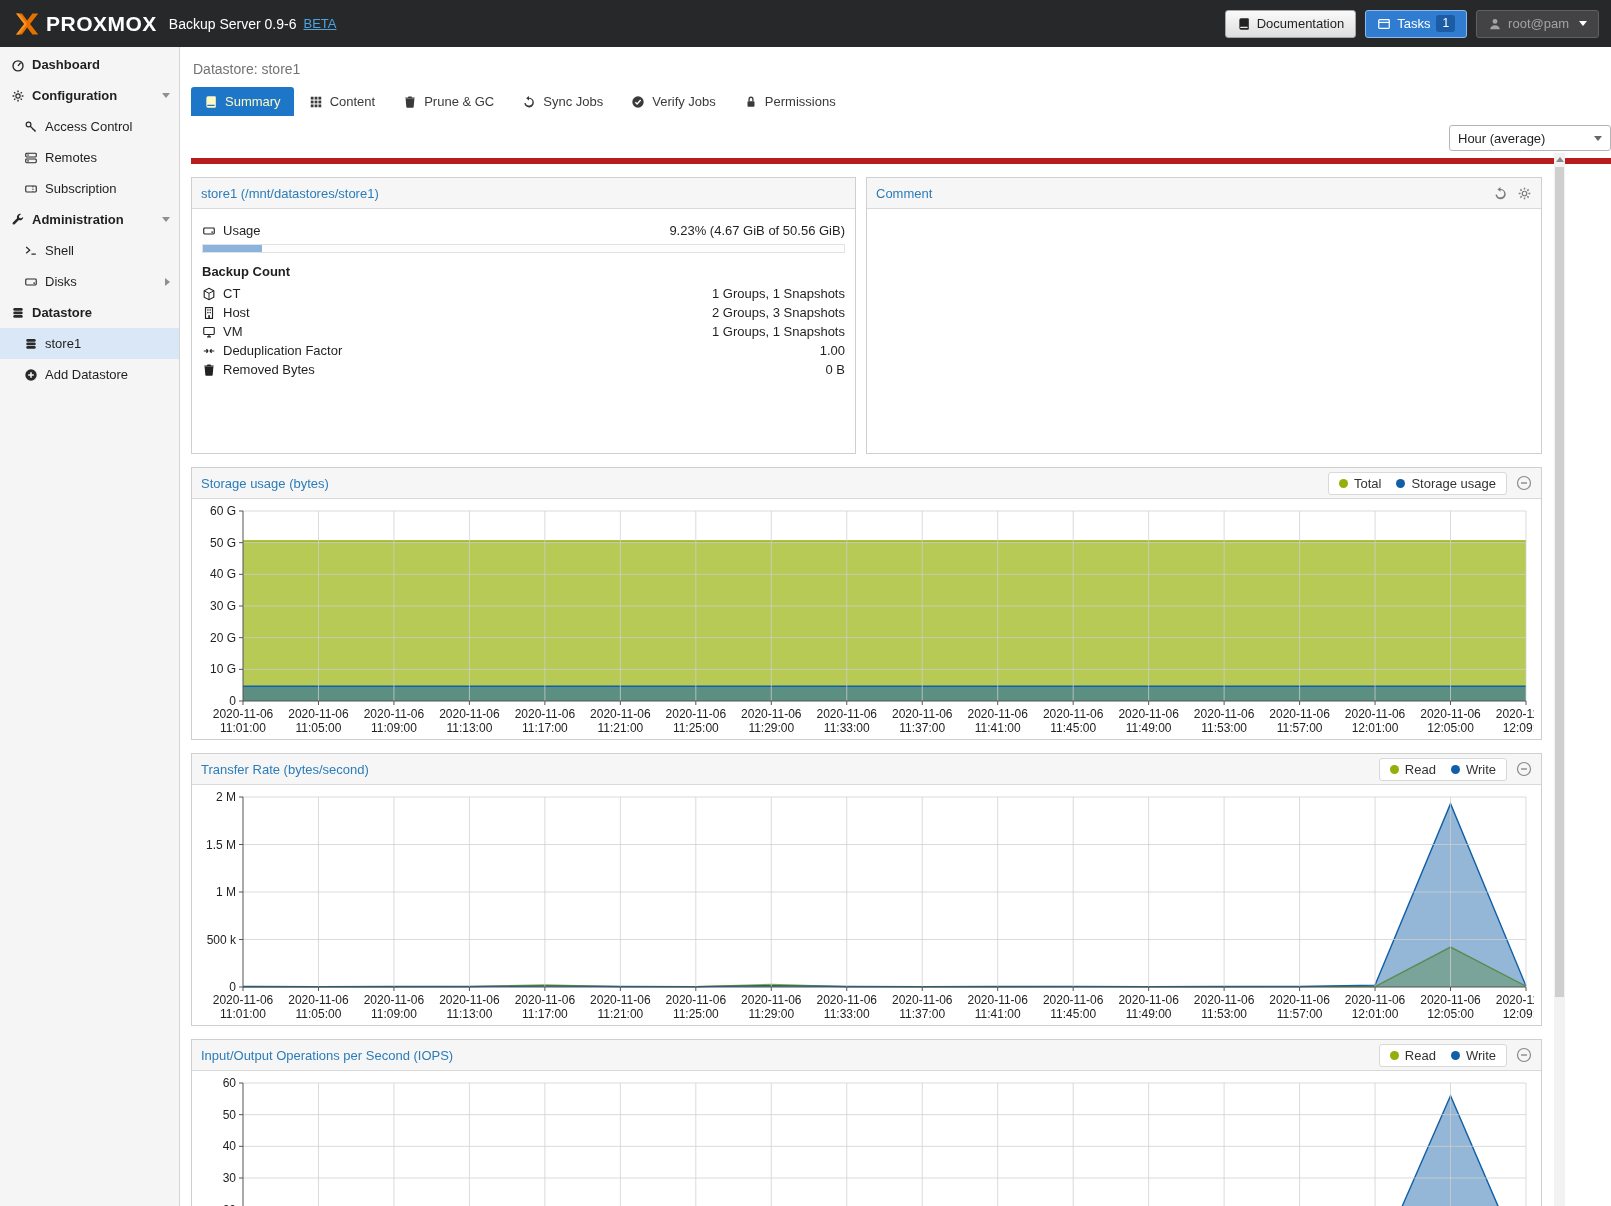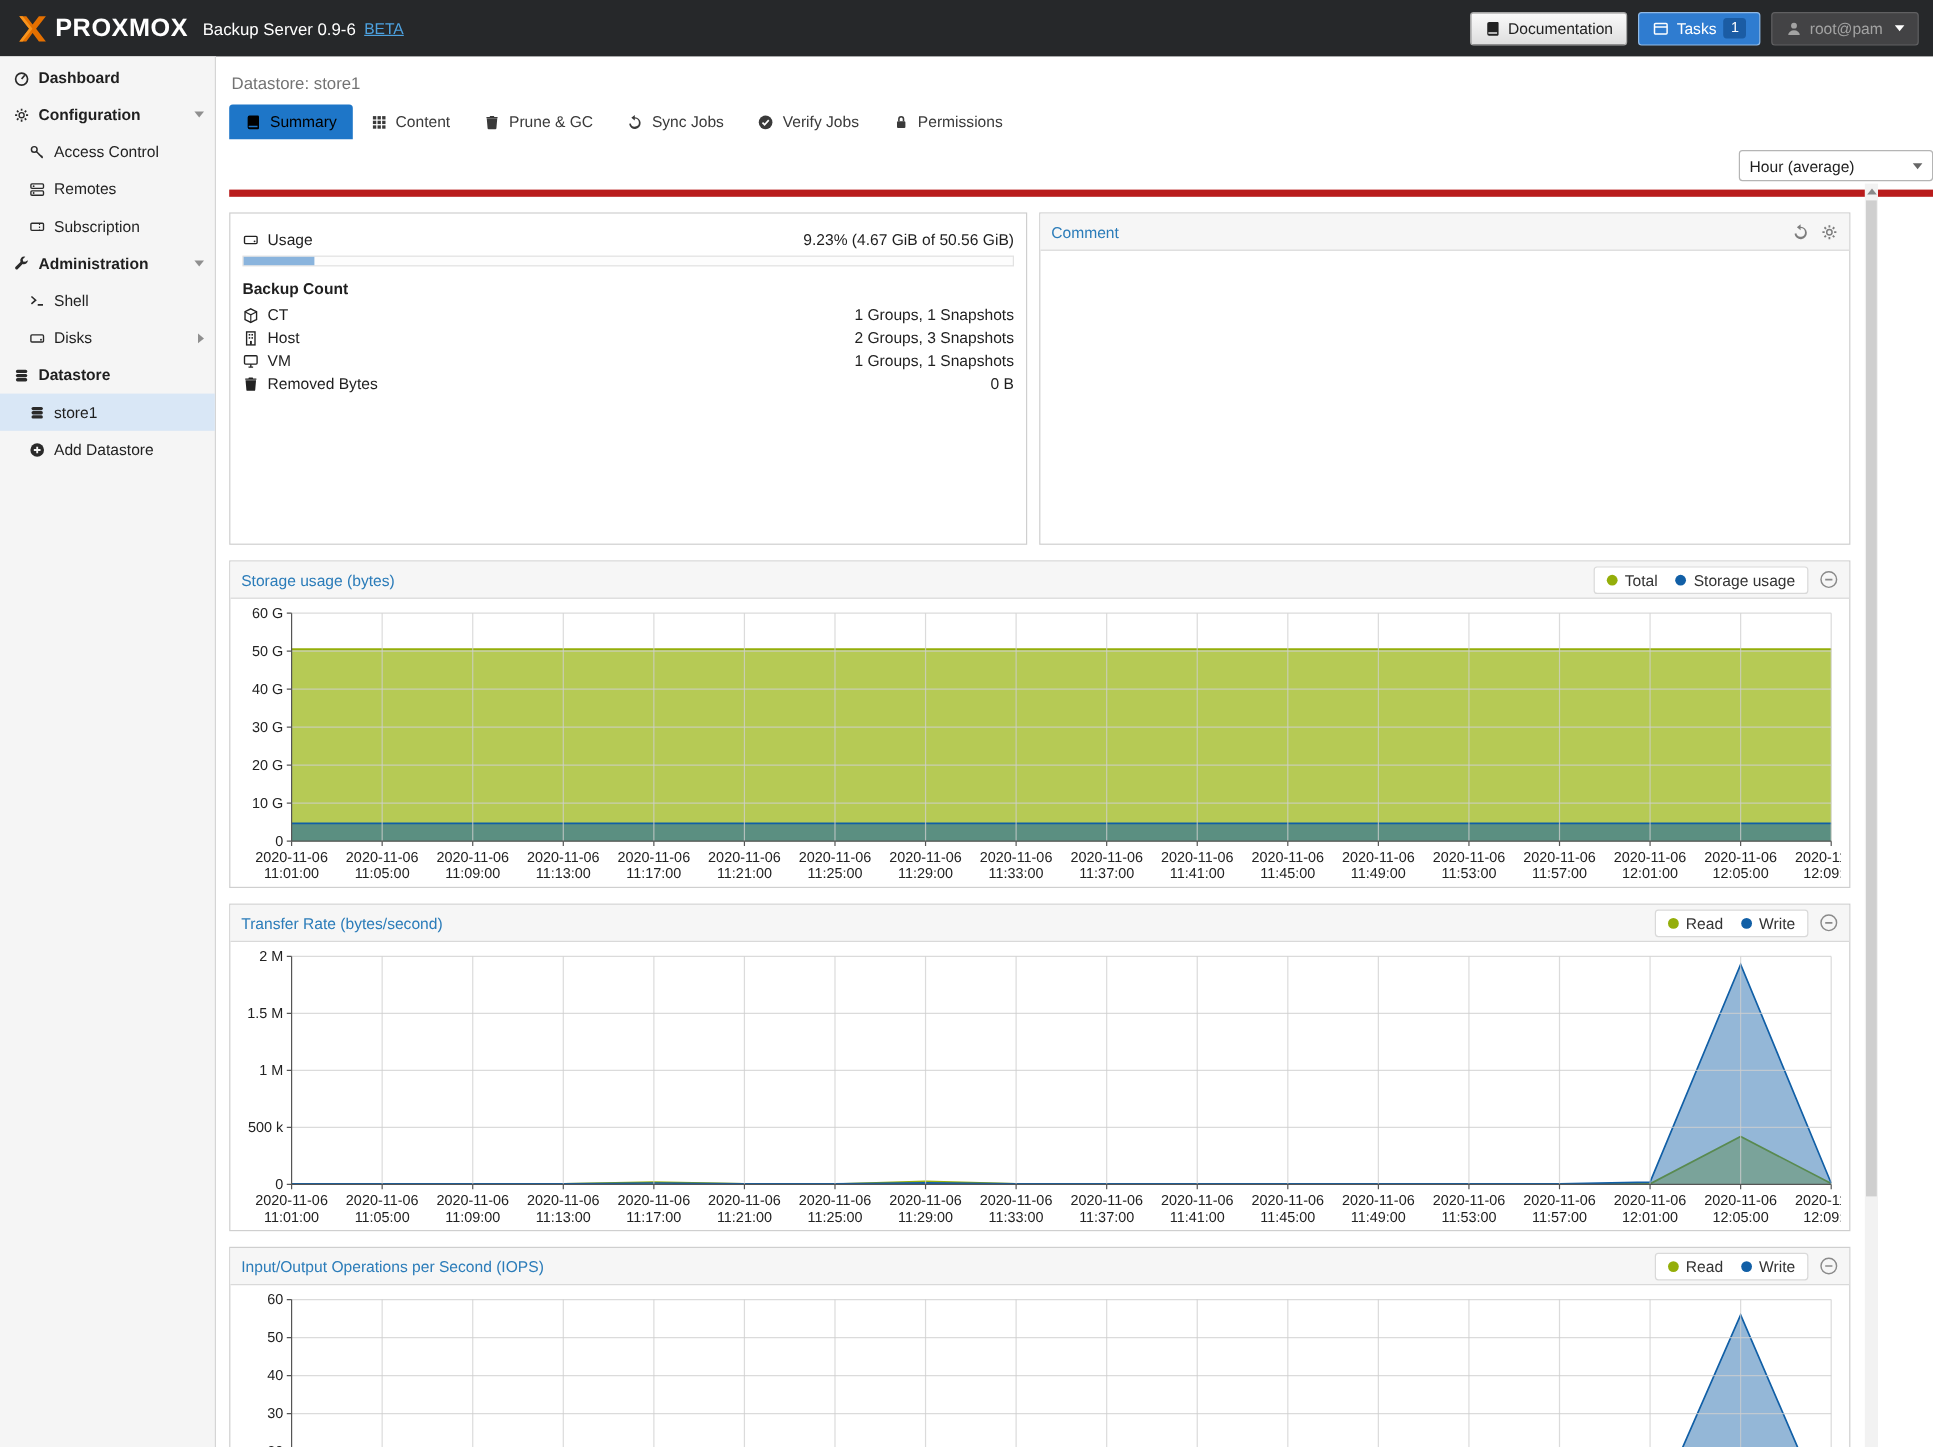--- a/index.html
+++ b/index.html
@@ -40,21 +40,21 @@
   .tri-right{width:0;height:0;border-top:4px solid transparent;border-bottom:4px solid transparent;
     border-left:5px solid #8f8f8f;}
 
   
   .content{position:absolute;left:181px;top:47px;right:0;bottom:0;padding:6px 0 0 10px;box-sizing:border-box;}
   .page-title{color:#737373;font-size:14px;padding:8px 0 10px 2px;}
   .tabbar{display:flex;gap:2px;align-items:flex-end;}
   .tab{display:flex;align-items:center;gap:7px;height:29px;padding:0 13px;border-radius:3px 3px 0 0;
     color:#3a3a3a;cursor:pointer;}
   .tab svg{width:14px;height:14px;}
-  .tab.active{background:#1e76c8;color:#000000;}
+  .tab.active{background:#1e76c8;color:#fef9c3;}
   .toolbar{display:flex;justify-content:flex-end;align-items:center;height:40px;
     border-bottom:6px solid #b91c1c;margin-top:2px;}
   .selectbox{width:162px;height:26px;border:1px solid #b5b5b5;border-radius:3px;background:#fff;
     display:flex;align-items:center;padding:0 8px;box-sizing:border-box;cursor:pointer;}
   .sel-label{flex:1;}
   .sel-arrow{width:0;height:0;border-left:4px solid transparent;border-right:4px solid transparent;
     border-top:5px solid #666;}
 
   .panels-row{display:flex;gap:10px;width:1351px;margin-top:13px;}
   .panel{background:#fff;border:1px solid #cfcfcf;box-sizing:border-box;}
@@ -319,20 +319,23 @@
   <div class="toolbar">
     <div class="selectbox">
       <span class="sel-label">Hour (average)</span>
       <span class="sel-arrow"></span>
     </div>
   </div>
 
   <div class="panels-row">
 
     <section class="panel ds-panel">
+      <div class="panel-hd">
+        <span>store1 (/mnt/datastores/store1)</span>
+      </div>
       <div class="ds-body">
         <div class="kv">
           <span class="ic">
             <svg viewBox="0 0 16 16">
                 <rect x="2" y="4.6" width="12" height="6.8" rx="1" fill="none" stroke="currentColor" stroke-width="1.3"></rect>
                 <circle cx="11.6" cy="9.3" r=".9" fill="currentColor"></circle>
               </svg>
           </span>
           <span>Usage</span>
           <span class="val">9.23% (4.67 GiB of 50.56 GiB)</span>
@@ -374,20 +377,29 @@
             <svg viewBox="0 0 16 16">
                 <rect x="2" y="2.8" width="12" height="8" rx="1" fill="none" stroke="currentColor" stroke-width="1.3"></rect>
                 <path d="M5.8 13.6h4.4M8 10.8v2.8" stroke="currentColor" stroke-width="1.3"></path>
               </svg>
           </span>
           <span>VM</span>
           <span class="val">1 Groups, 1 Snapshots</span>
         </div>
 
 
+        <div class="kv">
+          <span class="ic">
+            <svg viewBox="0 0 16 16">
+                <path d="M2 8h5M7 8L5 6M7 8l-2 2M14 8H9m0 0l2-2M9 8l2 2" stroke="currentColor" stroke-width="1.3" fill="none"></path>
+              </svg>
+          </span>
+          <span>Deduplication Factor</span>
+          <span class="val">1.00</span>
+        </div>
         <div class="kv">
           <span class="ic">
             <svg viewBox="0 0 16 16">
                 <path d="M3 4.4h10l-.8 9.2a1 1 0 0 1-1 .9H4.8a1 1 0 0 1-1-.9zM6.2 1.8h3.6l.5 1h3v1.2H2.7V2.8h3z" fill="currentColor"></path>
               </svg>
           </span>
           <span>Removed Bytes</span>
           <span class="val">0 B</span>
         </div>
       </div>

